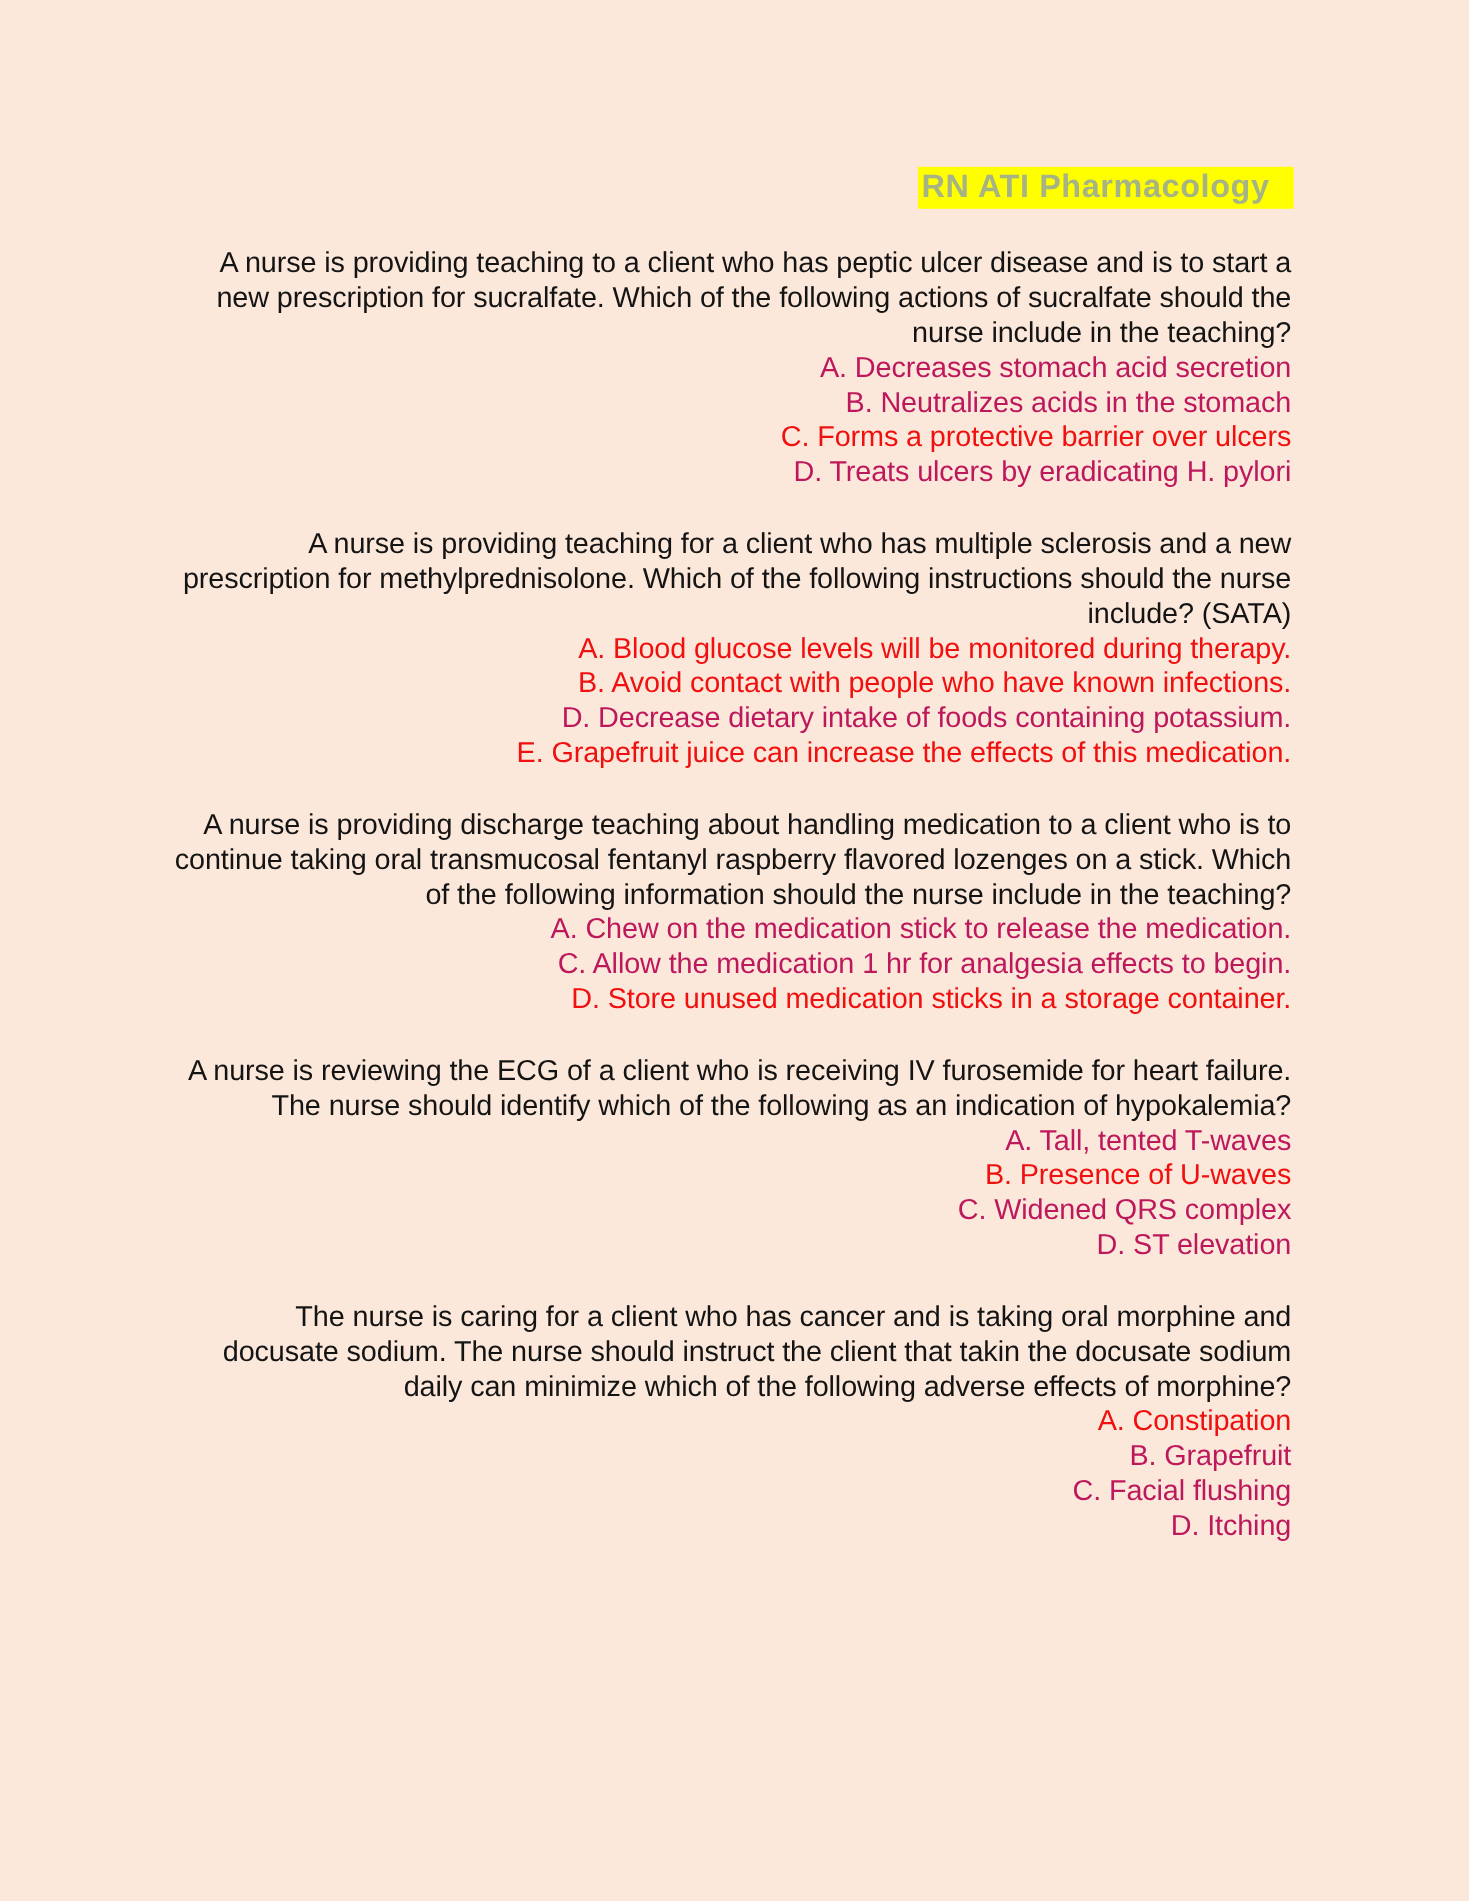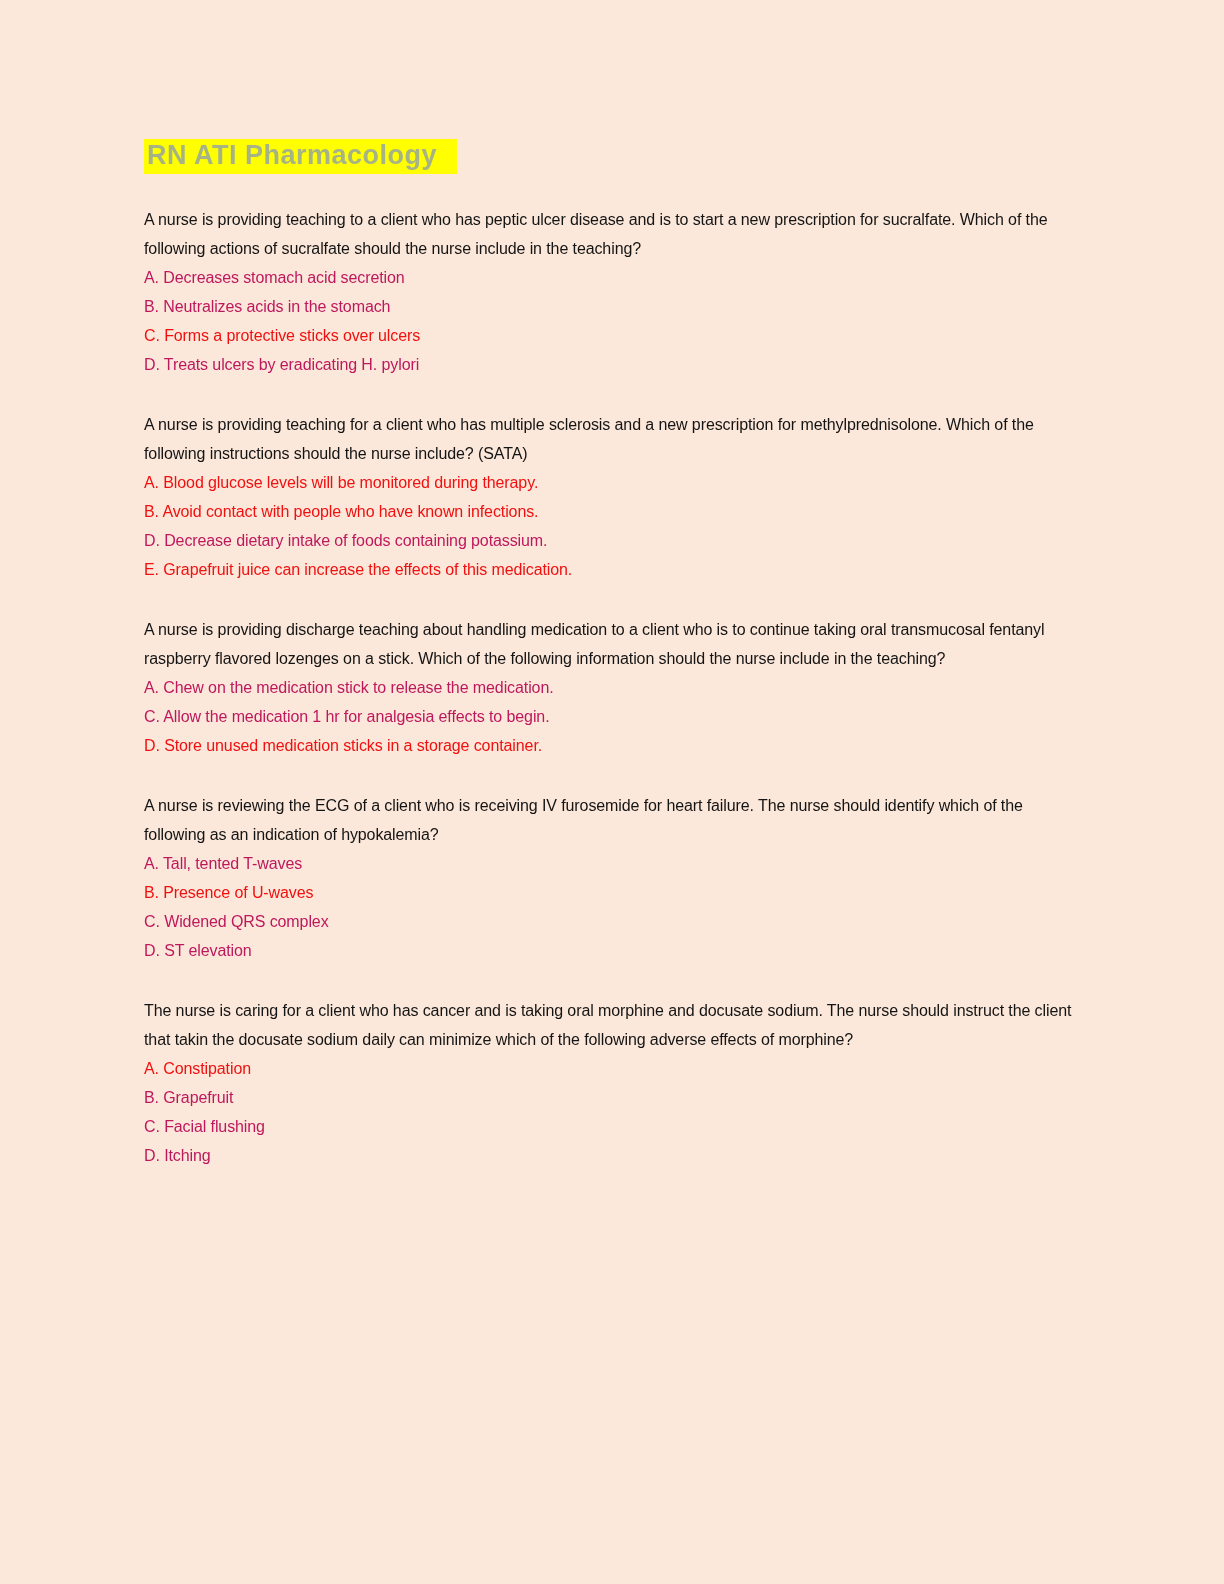--- a/index.html
+++ b/index.html
@@ -1,15 +1,15 @@
 <!DOCTYPE html>
 <html><head>
 <meta charset="utf-8">
 <style>
-  * { margin: 0; padding: 0; box-sizing: border-box; }
+  * { margin: 0; padding: 0; box-sizing: border-box; text-align: right; }
 
   html, body {
     width: 1224px;
     background: #fce8da;
   }
 
   body {
     min-height: 1584px;
     font-family: "Liberation Sans", "DejaVu Sans", sans-serif;
     color: #141414;
@@ -31,21 +31,21 @@
     letter-spacing: 0.5px;
     margin-bottom: 31px;
   }
 
   .content {
     width: 932px;
   }
 
   .question {
     margin-bottom: 31px;
-    font-size: 16px;
+    font-size: 24px;
     line-height: 29px;
     letter-spacing: -0.1px;
   }
 
   .stem {
     color: #141414;
   }
 
   .option {
     color: #be185d;
@@ -62,21 +62,21 @@
 
   <h1 class="doc-title">RN ATI Pharmacology</h1>
 
   <div class="content">
 
     <article class="question">
       <p class="stem">A nurse is providing teaching to a client who has peptic ulcer disease and is to start a new prescription for sucralfate. Which of the following actions of sucralfate should the nurse include in the teaching?</p>
       <div class="options">
         <div class="option">A. Decreases stomach acid secretion</div>
         <div class="option">B. Neutralizes acids in the stomach</div>
-        <div class="option red-answer">C. Forms a protective sticks over ulcers</div>
+        <div class="option red-answer">C. Forms a protective barrier over ulcers</div>
         <div class="option">D. Treats ulcers by eradicating H. pylori</div>
       </div>
     </article>
 
     <article class="question">
       <p class="stem">A nurse is providing teaching for a client who has multiple sclerosis and a new prescription for methylprednisolone. Which of the following instructions should the nurse include? (SATA)</p>
       <div class="options">
         <div class="option red-answer">A. Blood glucose levels will be monitored during therapy.</div>
         <div class="option red-answer">B. Avoid contact with people who have known infections.</div>
         <div class="option">D. Decrease dietary intake of foods containing potassium.</div>

